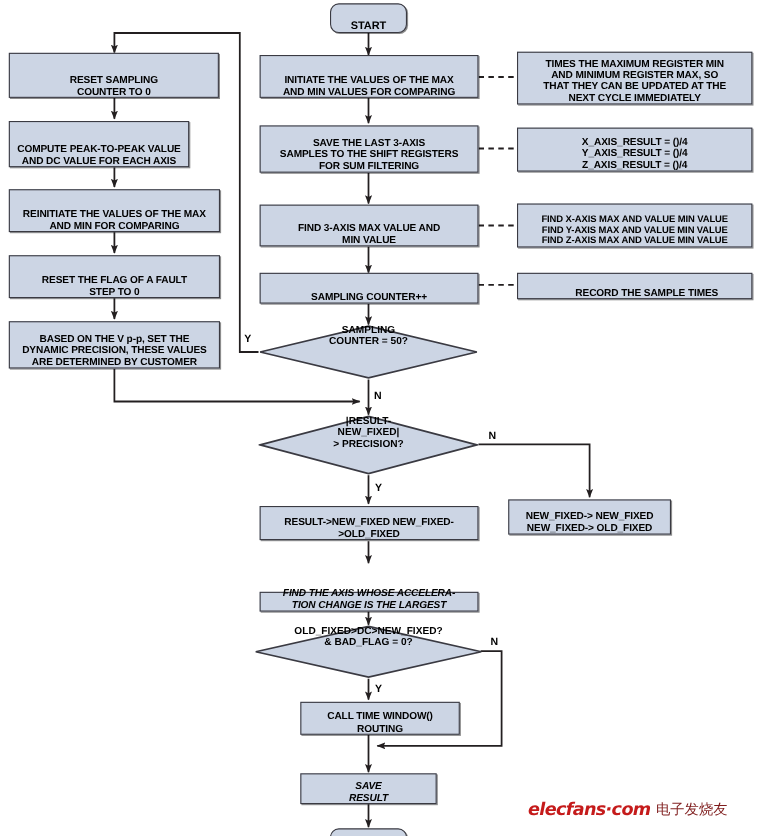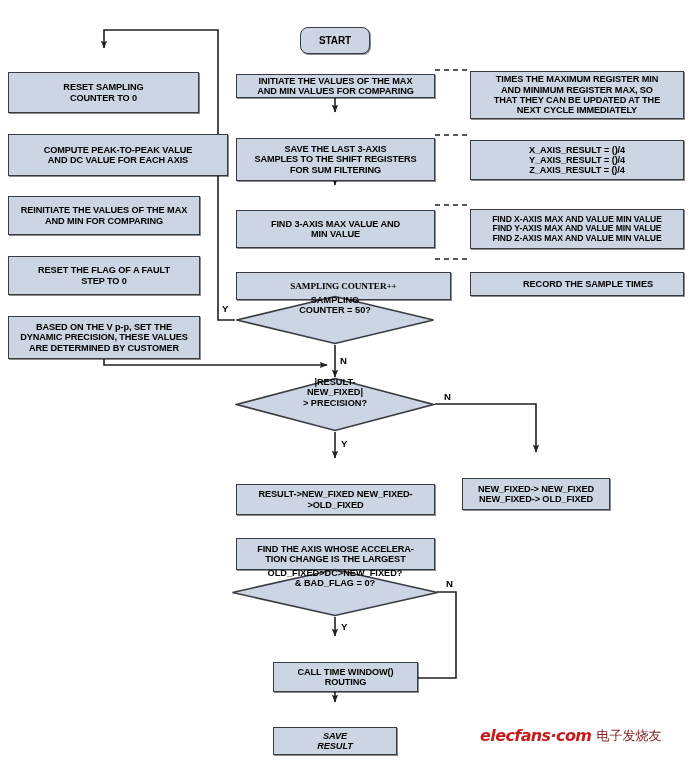--- a/index.html
+++ b/index.html
@@ -3,24 +3,24 @@
 <meta charset="utf-8">
 <style>
   html,body{margin:0;padding:0;background:#ffffff;}
   body{width:692px;height:760px;position:relative;overflow:hidden;
        font-family:"Liberation Sans","DejaVu Sans",sans-serif;}
   #canvas{position:absolute;left:0;top:0;width:692px;height:760px;}
   svg.lines{position:absolute;left:0;top:0;width:692px;height:760px;pointer-events:none;}
 
   .node{position:absolute;box-sizing:border-box;
         background:#ccd5e4;border:1.6px solid #3a3a42;
-        display:flex;align-items:center;justify-content:center;
+        display:flex;align-items:flex-end;justify-content:center;
         text-align:center;font-weight:bold;color:#000;
         line-height:1.12;letter-spacing:-0.1px;
-        box-shadow:1px 1px 0 rgba(0,0,0,0.45);margin-top:24px;}
+        box-shadow:1px 1px 0 rgba(0,0,0,0.45);}
   .proc{font-size:9.2px;}
   .note{font-size:9.2px;}
   .term{border-radius:8px;font-size:10px;}
   .dia-wrap{position:absolute;}
   .dia-label{position:absolute;left:0;top:0;width:100%;height:100%;
         display:flex;align-items:flex-start;justify-content:center;
         text-align:center;font-weight:bold;font-size:9.2px;color:#000;
         line-height:1.14;}
   .branch{position:absolute;font-size:9.6px;font-weight:bold;color:#000;}
   .wm{position:absolute;display:flex;align-items:center;gap:5px;}
@@ -94,21 +94,21 @@
     
   </div>
 
   <div class="node proc" style="left:8px;top:48px;width:191px;height:41px;">
     <div>
       <span class="ln">RESET SAMPLING</span>
       <span class="ln">COUNTER TO 0</span>
     </div>
   </div>
 
-  <div class="node proc" style="left:8px;top:110px;width:220px;height:42px;">
+  <div class="node proc" style="left:8px;top:110px;width:164px;height:42px;">
     <div>
       <span class="ln">COMPUTE PEAK-TO-PEAK VALUE</span>
       <span class="ln">AND DC VALUE FOR EACH AXIS</span>
     </div>
   </div>
 
   <div class="node proc" style="left:8px;top:172px;width:192px;height:39px;">
     <div>
       <span class="ln">REINITIATE THE VALUES OF THE MAX</span>
       <span class="ln">AND MIN FOR COMPARING</span>
@@ -123,21 +123,21 @@
   </div>
 
   <div class="node proc" style="left:8px;top:292px;width:192px;height:43px;">
     <div>
       <span class="ln">BASED ON THE V p-p, SET THE</span>
       <span class="ln">DYNAMIC PRECISION, THESE VALUES</span>
       <span class="ln">ARE DETERMINED BY CUSTOMER</span>
     </div>
   </div>
 
-  <div class="node proc" style="left:236px;top:50px;width:199px;height:24px;">
+  <div class="node proc" style="left:236px;top:50px;width:199px;height:39px;">
     <div>
       <span class="ln">INITIATE THE VALUES OF THE MAX</span>
       <span class="ln">AND MIN VALUES FOR COMPARING</span>
     </div>
   </div>
 
   <div class="node proc" style="left:236px;top:114px;width:199px;height:43px;">
     <div>
       <span class="ln">SAVE THE LAST 3-AXIS</span>
       <span class="ln">SAMPLES TO THE SHIFT REGISTERS</span>
@@ -145,21 +145,21 @@
     </div>
   </div>
 
   <div class="node proc" style="left:236px;top:186px;width:199px;height:38px;">
     <div>
       <span class="ln">FIND 3-AXIS MAX VALUE AND</span>
       <span class="ln">MIN VALUE</span>
     </div>
   </div>
 
-  <div class="node proc" style="left:236px;top:248px;width:215px;height:28px;font-family:Liberation Serif, serif;">
+  <div class="node proc" style="left:236px;top:248px;width:199px;height:28px;">
     <div>
       <span class="ln">SAMPLING COUNTER++</span>
     </div>
   </div>
 
   <div class="node note" style="left:470px;top:47px;width:214px;height:48px;">
     <div>
       <span class="ln">TIMES THE MAXIMUM REGISTER MIN</span>
       <span class="ln">AND MINIMUM REGISTER MAX, SO</span>
       <span class="ln">THAT THEY CAN BE UPDATED AT THE</span>
@@ -225,21 +225,21 @@
     </div>
   </div>
 
   <div class="node proc" style="left:462px;top:454px;width:148px;height:32px;">
     <div>
       <span class="ln">NEW_FIXED-&gt; NEW_FIXED</span>
       <span class="ln">NEW_FIXED-&gt; OLD_FIXED</span>
     </div>
   </div>
 
-  <div class="node proc" style="left:236px;top:514px;width:199px;height:32px;">
+  <div class="node proc" style="left:236px;top:538px;width:199px;height:18px;font-style:italic;">
     <div>
       <span class="ln">FIND THE AXIS WHOSE ACCELERA-</span>
       <span class="ln">TION CHANGE IS THE LARGEST</span>
     </div>
   </div>
 
   <div class="dia-wrap" style="left:231px;top:568px;width:208px;height:49px;">
     <svg width="208" height="49" viewBox="0 0 208 49">
       <polygon points="104,1.5 206.5,24.5 104,47.5 1.5,24.5" fill="#ccd5e4" stroke="#3a3a42" stroke-width="1.6"></polygon>
     </svg>

